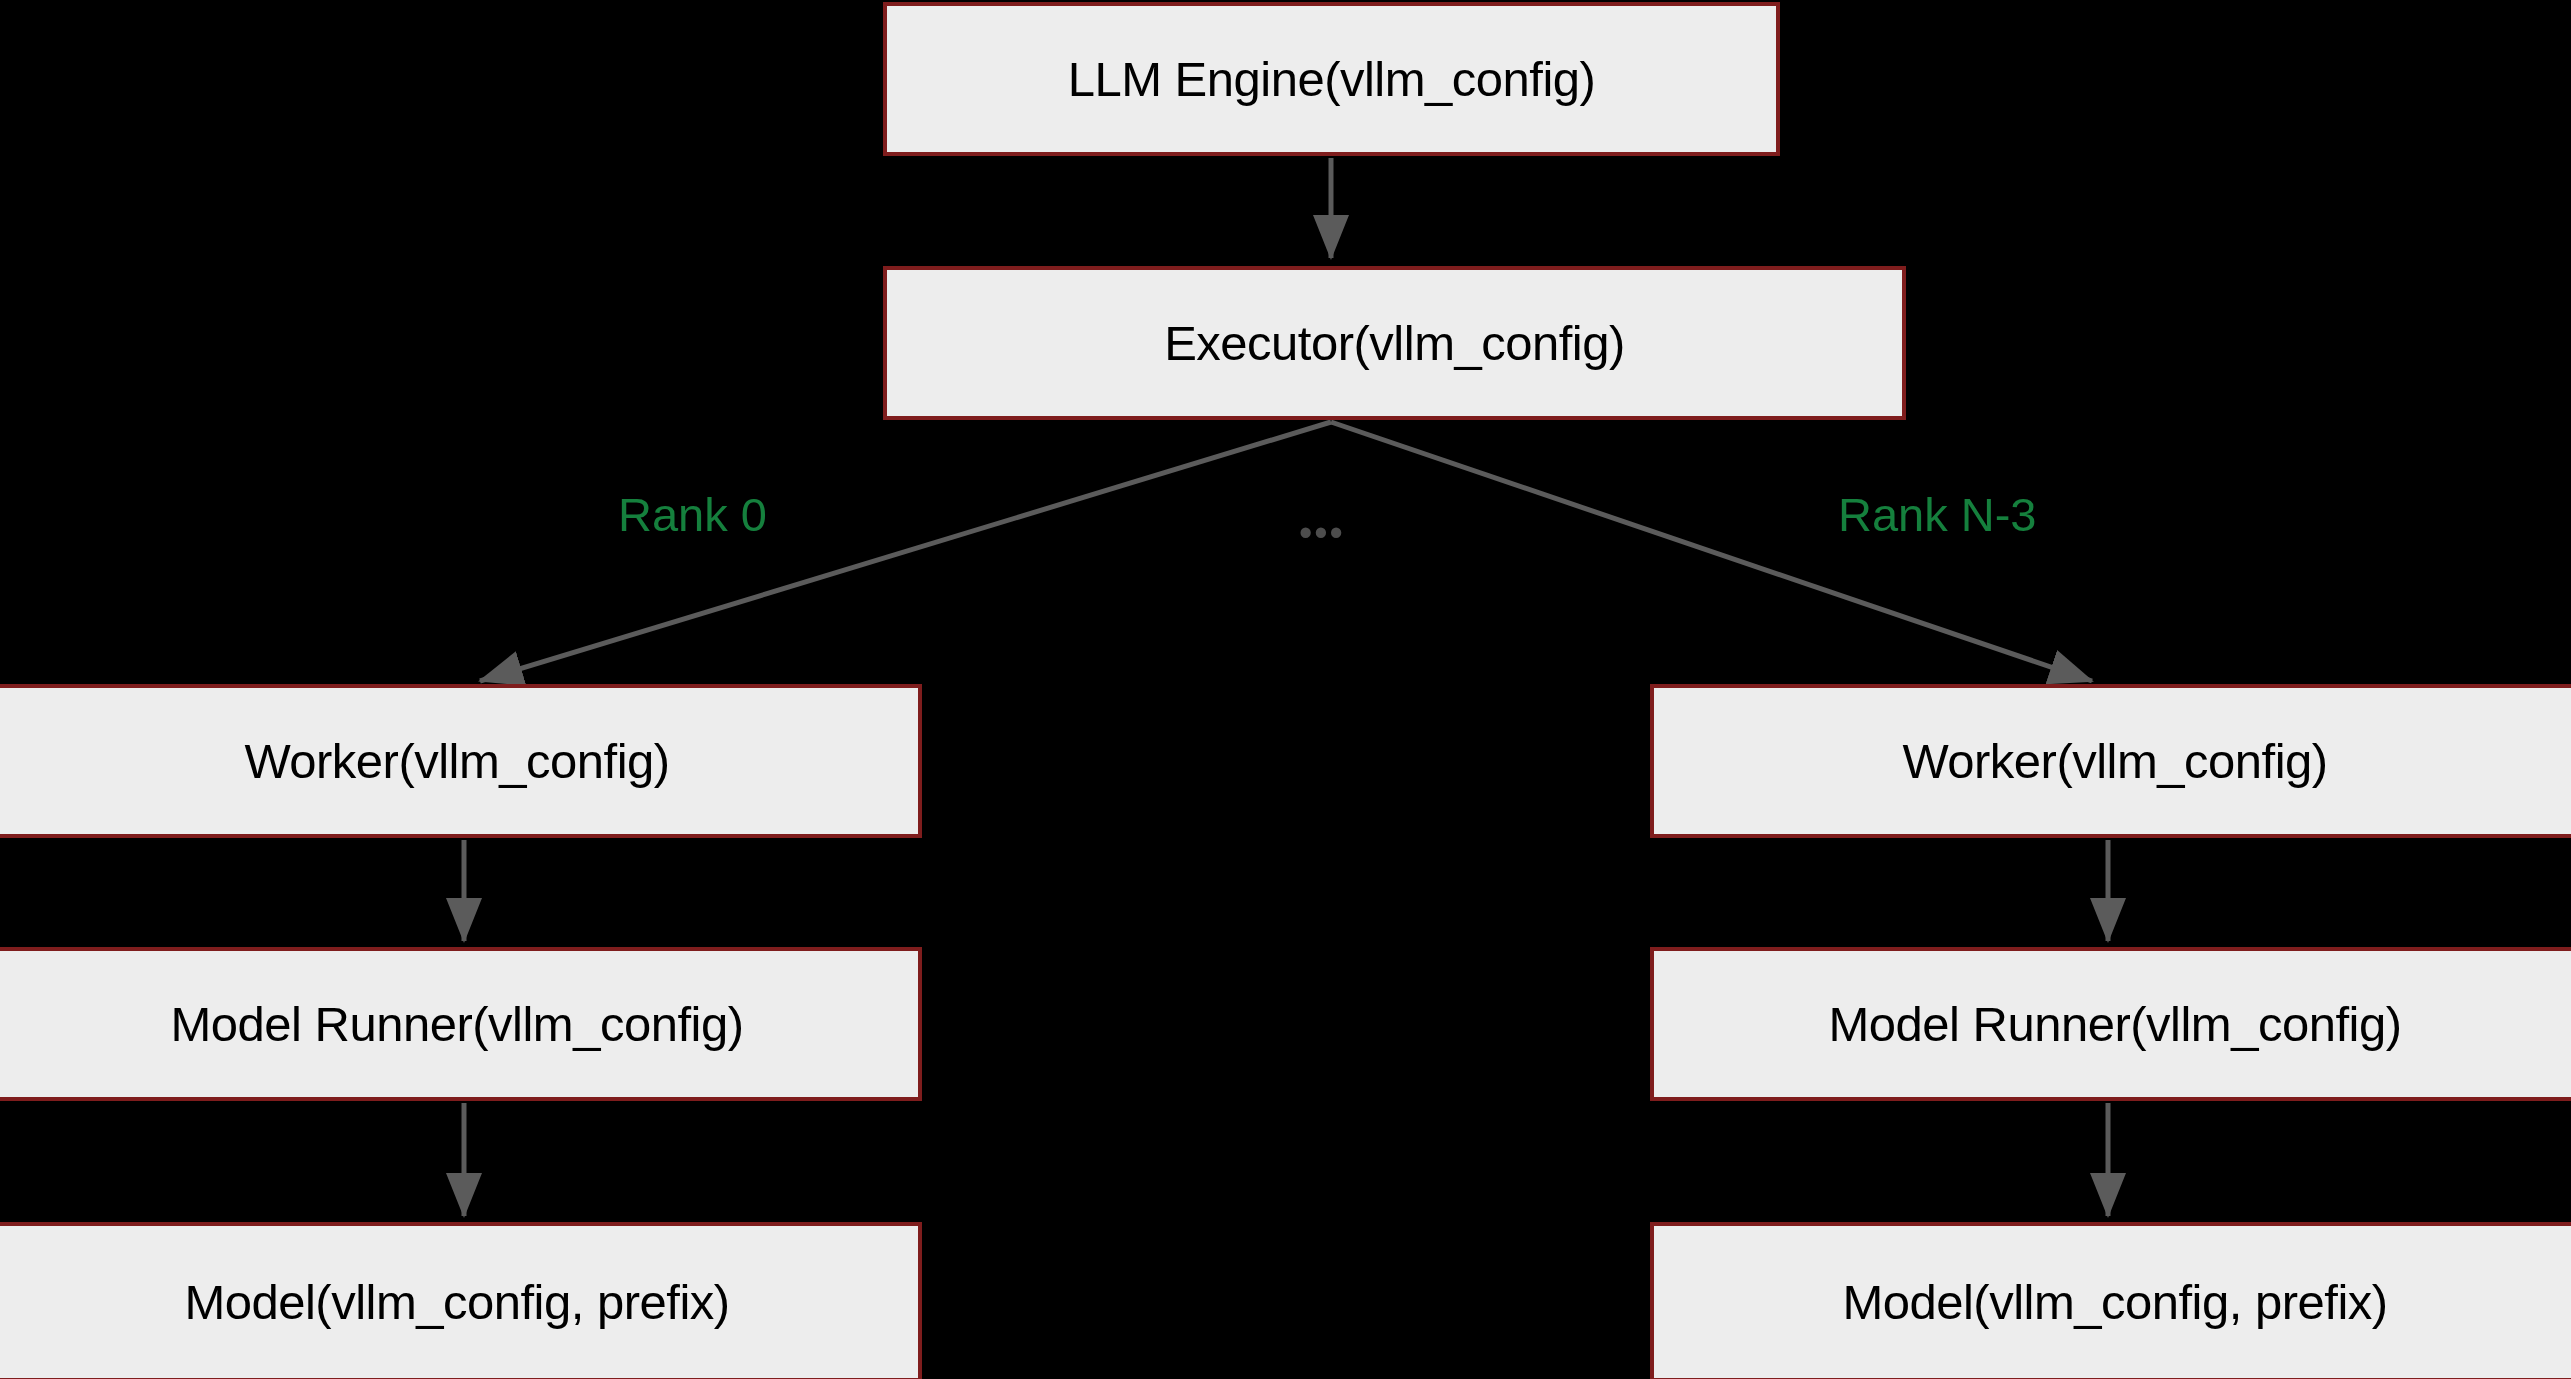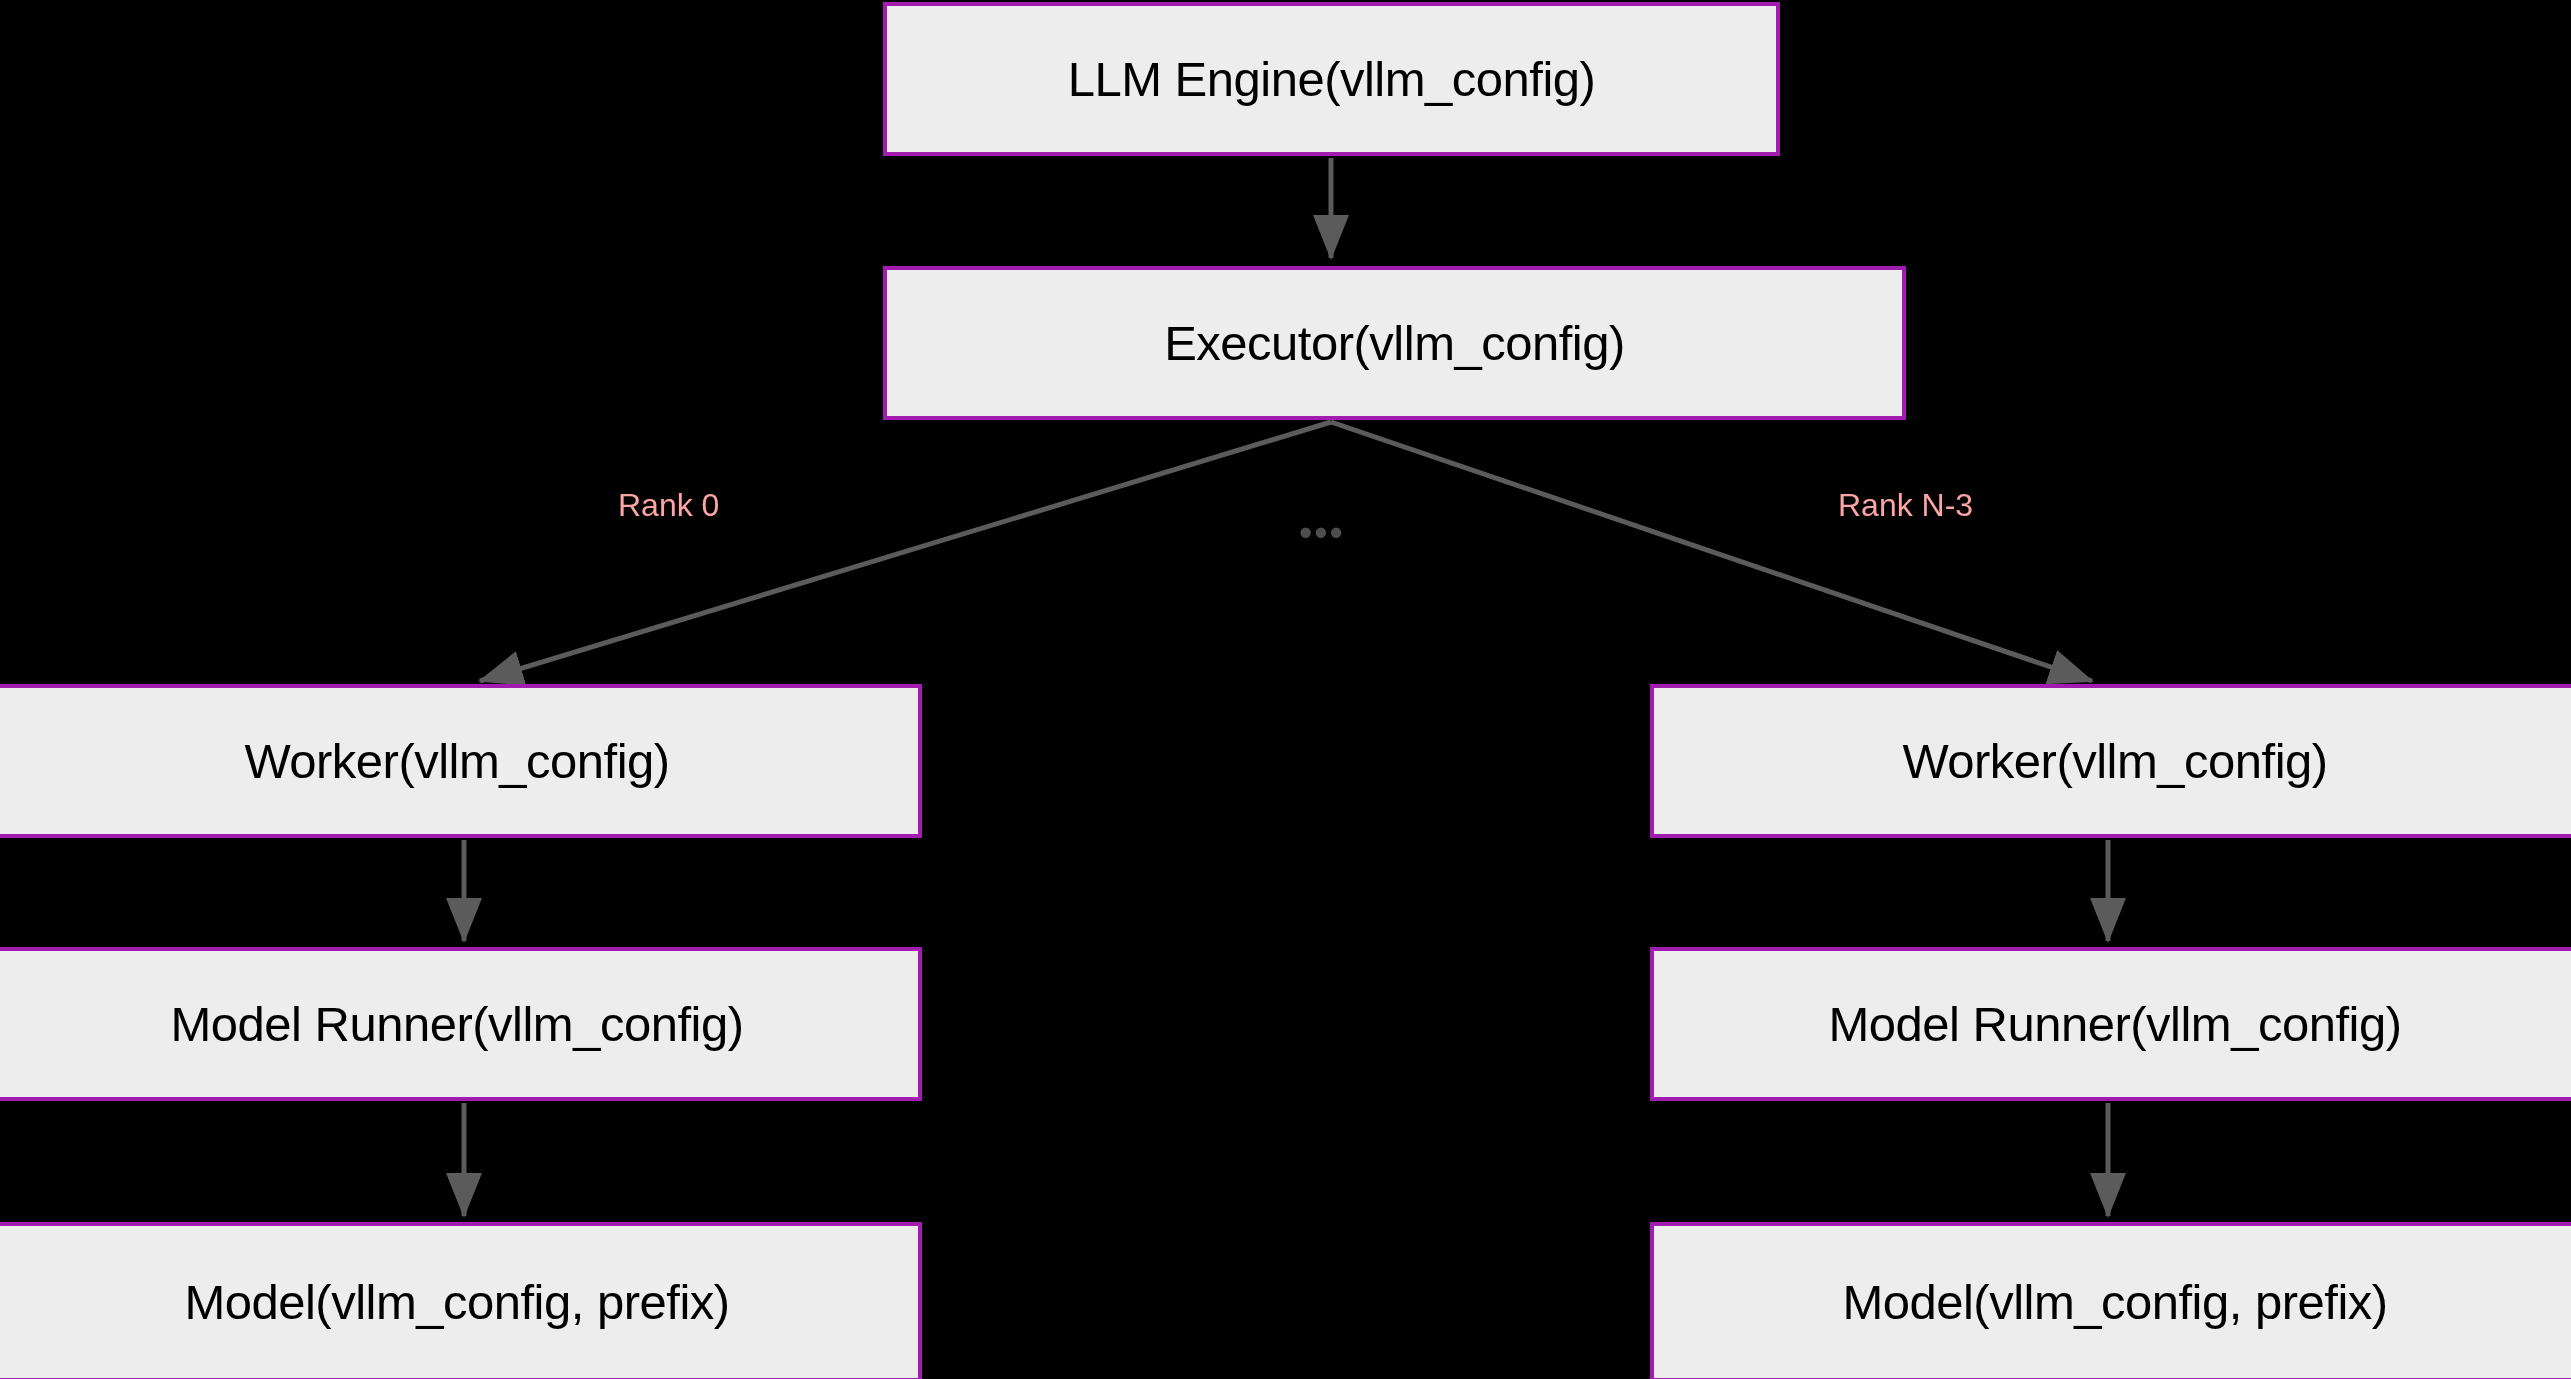--- a/index.html
+++ b/index.html
@@ -12,34 +12,34 @@
     width: 2571px;
     height: 1379px;
     background: #000000;
     overflow: hidden;
     font-family: "Liberation Sans", sans-serif;
   }
   .node {
     position: absolute;
     box-sizing: border-box;
     background: #ededed;
-    border: 4px solid #a21caf;
+    border: 4px solid #7f1d1d;
     display: flex;
     align-items: center;
     justify-content: center;
     color: #000000;
     font-size: 49px;
     font-weight: 400;
     letter-spacing: -0.5px;
     white-space: nowrap;
   }
   .edge-label {
     position: absolute;
-    color: #fca5a5;
-    font-size: 32px;
+    color: #15803d;
+    font-size: 47px;
     font-weight: 400;
     white-space: nowrap;
   }
   .edge-label.dots {
     font-size: 38px;
     letter-spacing: 2px;
     color: #4d4d4d;
   }
   svg.edges {
     position: absolute;

